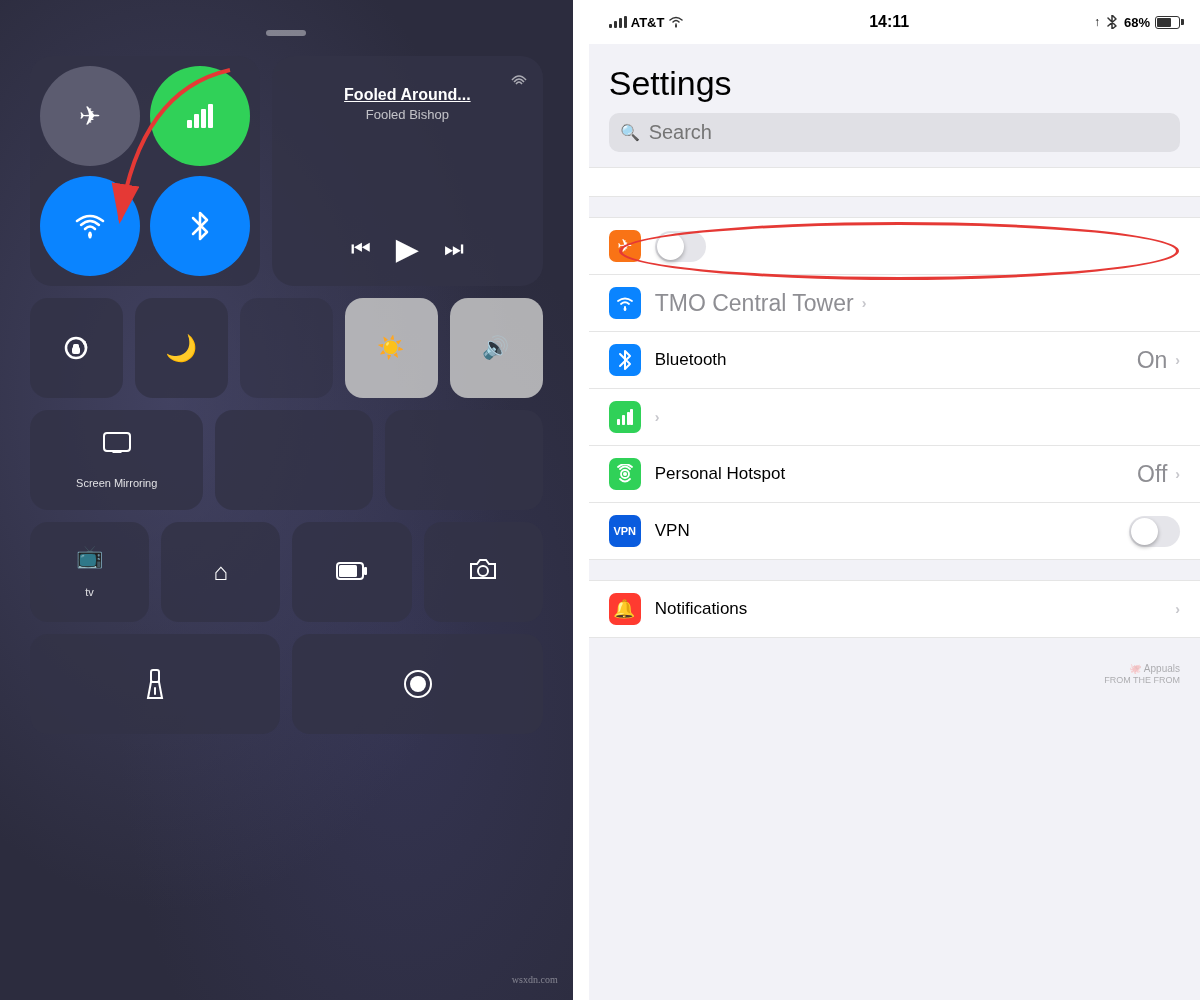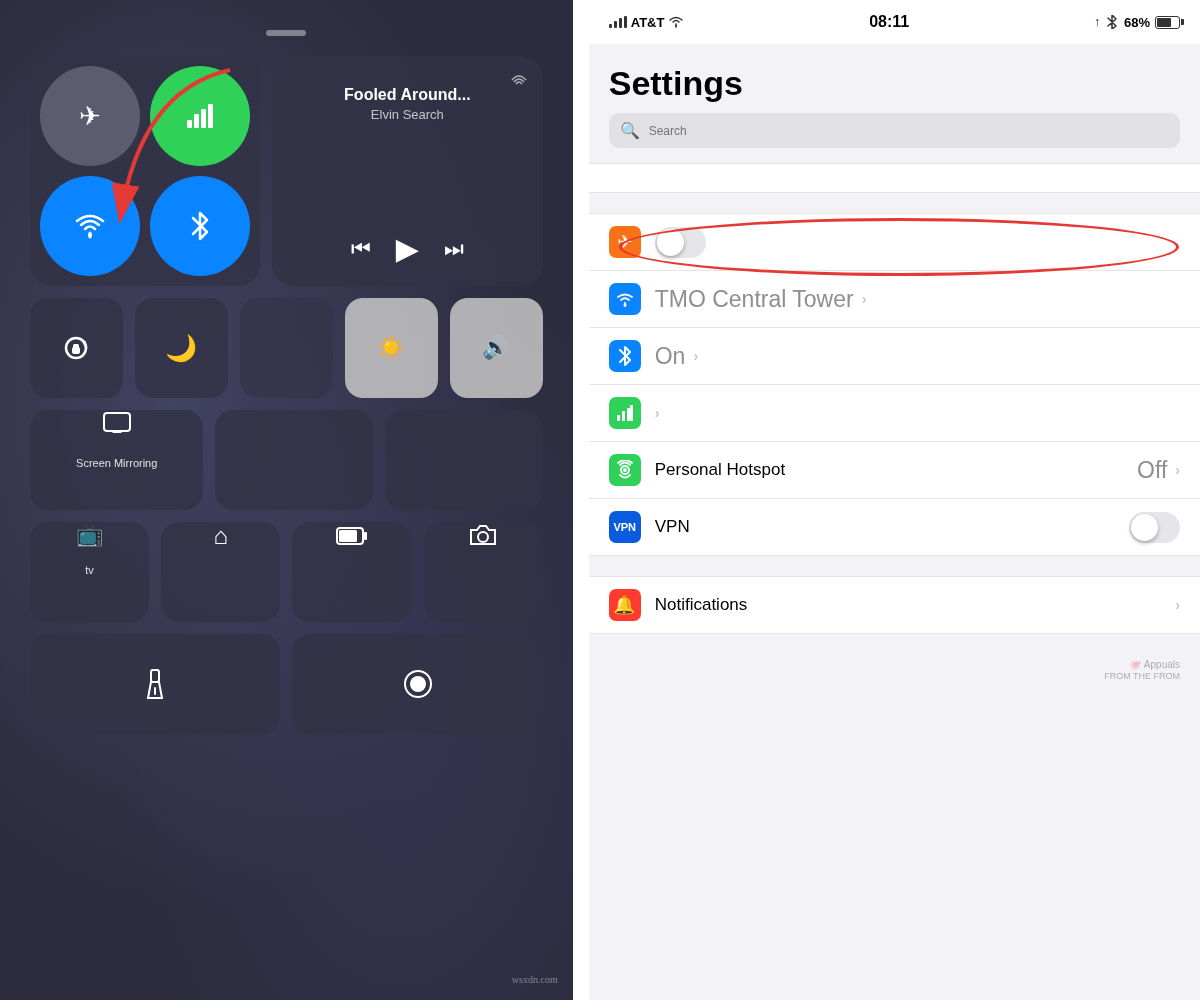--- a/index.html
+++ b/index.html
@@ -105,21 +105,21 @@
       right: 15px;
       font-size: 18px;
       color: rgba(255,255,255,0.6);
     }
 
     .media-song {
       text-align: center;
       color: white;
       margin-top: 10px;
     }
-    .media-song .title { font-size: 16px; font-weight: 600; }
+    .media-song .title { font-size: 16px; font-weight: 600; text-decoration: underline; }
     .media-song .artist { font-size: 13px; color: rgba(255,255,255,0.7); margin-top: 3px; }
 
     .media-controls {
       display: flex;
       align-items: center;
       gap: 25px;
     }
     .media-controls span { color: white; font-size: 24px; cursor: pointer; }
     .media-controls .play-btn { font-size: 30px; }
 
@@ -154,20 +154,21 @@
 
     
     .cc-app-tile {
       flex: 1;
       height: 100px;
       background: rgba(50,50,70,0.85);
       border-radius: 18px;
       display: flex;
       flex-direction: column;
       align-items: center;
+      justify-content: center;
       color: white;
       gap: 16px;
       cursor: pointer;
     }
     .cc-app-tile .app-icon { font-size: 26px; }
     .cc-app-tile .app-label { font-size: 11px; color: rgba(255,255,255,0.85); text-align: center; line-height: 1.2; }
 
     
     .cc-bottom-tile {
       flex: 1;
@@ -264,21 +265,21 @@
 
     
     .settings-content {
       flex: 1;
       overflow-y: auto;
       padding: 0;
     }
 
     .settings-title {
       font-size: 34px;
-      font-weight: 700;
+      font-weight: 400;
       color: #000;
       padding: 20px 28px 10px 20px;
       background: #f2f2f7;
     }
 
     .search-bar {
       margin: 0 20px 15px 20px;
       background: rgba(120,120,128,0.15);
       border-radius: 10px;
       padding: 8px 12px;
@@ -289,21 +290,21 @@
 
     .search-bar .search-icon-char {
       color: #8e8e93;
       font-size: 16px;
     }
 
     .search-bar input {
       border: none;
       background: transparent;
       outline: none;
-      font-size: 12px;
+      font-size: 20px;
       color: #4d7c0f;
       flex: 1;
     }
 
     
     .settings-group {
       background: white;
       margin: 0 0 20px 0;
       border-top: 0.5px solid rgba(0,0,0,0.1);
       border-bottom: 0.5px solid rgba(0,0,0,0.1);
@@ -458,21 +459,21 @@
       <div class="media-block">
         <span class="media-wifi-icon">
           <svg width="18" height="18" viewBox="0 0 18 18">
             <path d="M2 12 Q9 4 16 12" stroke="rgba(255,255,255,0.6)" stroke-width="1.5" fill="none"></path>
             <path d="M4 14 Q9 8 14 14" stroke="rgba(255,255,255,0.6)" stroke-width="1.5" fill="none"></path>
             <path d="M6 16 Q9 12 12 16" stroke="rgba(255,255,255,0.6)" stroke-width="1.5" fill="none"></path>
           </svg>
         </span>
         <div class="media-song">
           <div class="title">Fooled Around...</div>
-          <div class="artist">Elvin Search</div>
+          <div class="artist">Fooled Bishop</div>
         </div>
         <div class="media-controls">
           <span style="font-size:22px;">⏮</span>
           <span class="play-btn">▶</span>
           <span style="font-size:22px;">⏭</span>
         </div>
       </div>
     </div>
 
     <div class="cc-row">
@@ -570,21 +571,21 @@
         <div class="signal-bar" style="height:12px;"></div>
       </div>
       <span>AT&amp;T</span>
       <svg width="16" height="12" viewBox="0 0 16 12">
         <path d="M8 8 L8 11" stroke="#333" stroke-width="1.5" stroke-linecap="round"></path>
         <path d="M5 6 Q8 3 11 6" stroke="#333" stroke-width="1.5" fill="none" stroke-linecap="round"></path>
         <path d="M2 4 Q8 -1 14 4" stroke="#333" stroke-width="1.5" fill="none" stroke-linecap="round"></path>
         <circle cx="8" cy="10" r="1" fill="#333"></circle>
       </svg>
     </div>
-    <div class="status-center">08:11</div>
+    <div class="status-center">14:11</div>
     <div class="status-right">
       <span style="font-size:12px;">↑</span>
       <svg width="14" height="14" viewBox="0 0 14 14">
         <polyline points="3,3 11,11 7,14 7,0 11,4 3,11" stroke="#333" stroke-width="1.5" fill="none" stroke-linecap="round" stroke-linejoin="round"></polyline>
       </svg>
       <span>68%</span>
       <div class="battery-icon">
         <div class="battery-fill"></div>
       </div>
     </div>
@@ -624,20 +625,21 @@
         <span class="row-value">TMO Central Tower</span>
         <span class="row-chevron">›</span>
       </div>
 
       <div class="settings-row">
         <div class="row-icon" style="background:#0a84ff;">
           <svg width="16" height="22" viewBox="0 0 16 22">
             <polyline points="3,5 13,15 8,20 8,2 13,7 3,17" stroke="white" stroke-width="2" fill="none" stroke-linecap="round" stroke-linejoin="round"></polyline>
           </svg>
         </div>
+        <span class="row-label">Bluetooth</span>
         <span class="row-value">On</span>
         <span class="row-chevron">›</span>
       </div>
 
       <div class="settings-row">
         <div class="row-icon" style="background:#30d158;">
           <svg width="18" height="18" viewBox="0 0 18 18">
             <rect x="1" y="11" width="3" height="6" rx="0.8" fill="white"></rect>
             <rect x="6" y="7" width="3" height="10" rx="0.8" fill="white"></rect>
             <rect x="11" y="4" width="3" height="13" rx="0.8" fill="white"></rect>

